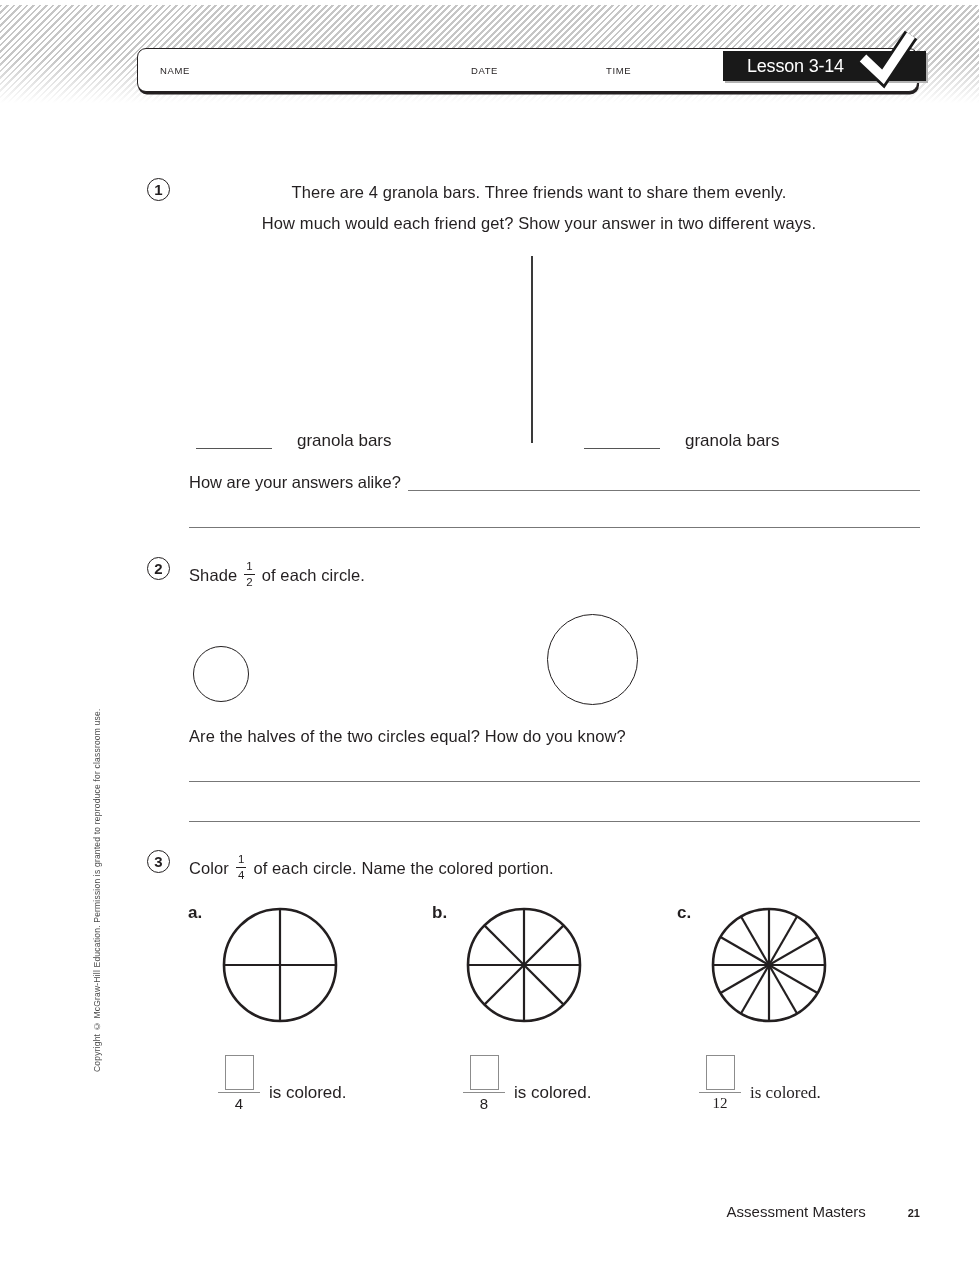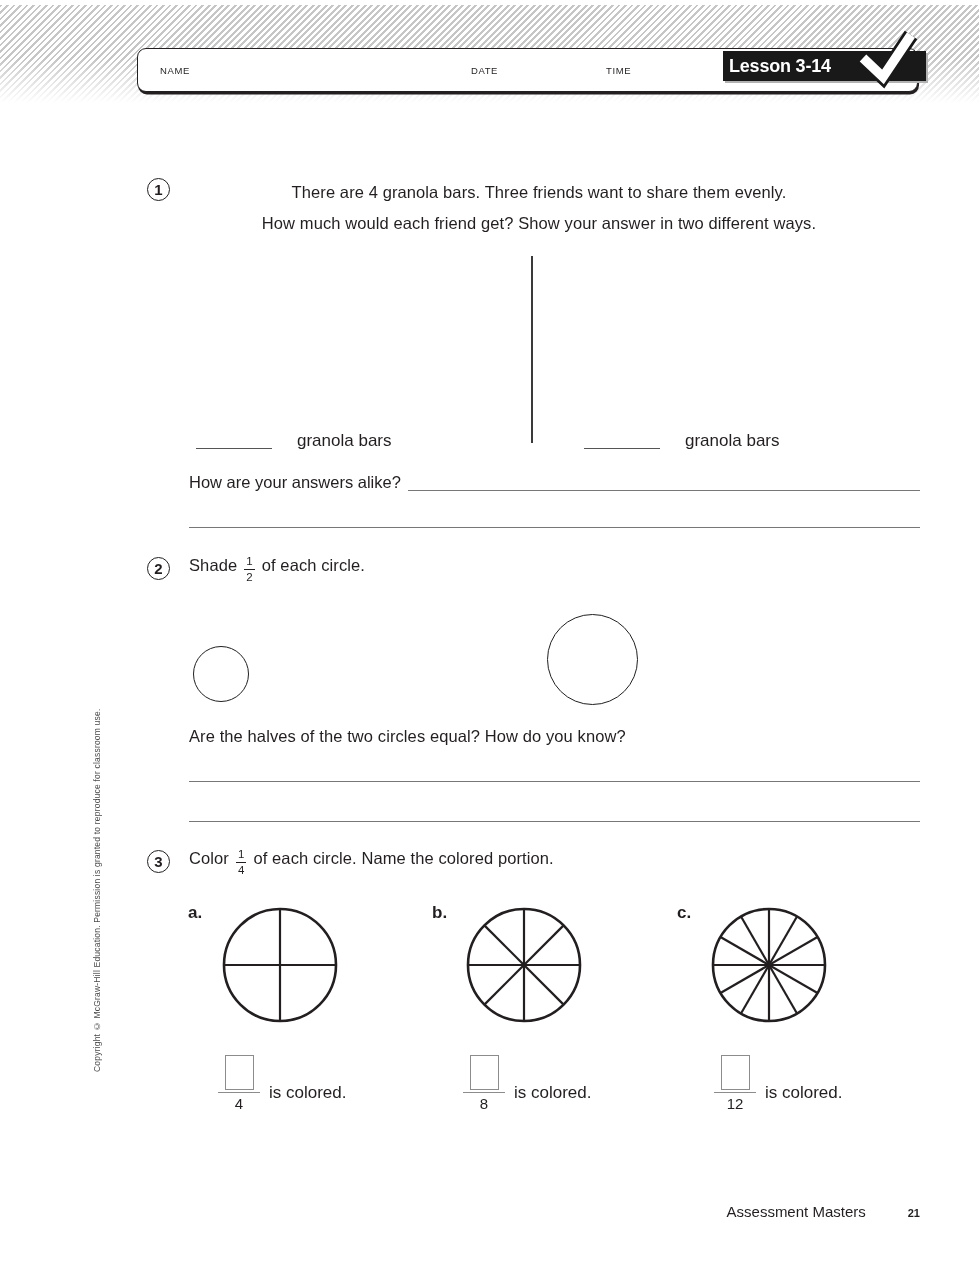--- a/index.html
+++ b/index.html
@@ -29,22 +29,22 @@
     position:absolute; top:0; height:44px; line-height:44px;
     font-size:9.5px; letter-spacing:.6px; color:#231f20;
   }
   .fl-name { left:22px; } .fl-date { left:333px; } .fl-time { left:468px; }
 
   .badge {
     position:absolute; left:585px; top:2px; width:203px; height:30px;
     background:#191919; box-shadow:2px 2px 0 #b2b2b2;
   }
   .badge-text {
-    display:block; padding-left:6px; line-height:30px;
-    font-size:18px; font-weight:bold; letter-spacing:-.2px; color:#ffffff;
+    display:block; padding-left:24px; line-height:30px;
+    font-size:18px; font-weight:normal; letter-spacing:-.2px; color:#ffffff;
     white-space:nowrap;
   }
   .checkmark { position:absolute; left:703px; top:-21px; width:86px; height:72px; }
 
   
   .copyright {
     position:absolute; left:92px; top:690px; height:382px; width:14px;
     writing-mode:vertical-rl; transform:rotate(180deg);
     font-size:8.5px; color:#4a4a4a; white-space:nowrap; letter-spacing:.2px;
   }
@@ -75,42 +75,42 @@
   .blank { width:76px; height:15px; border-bottom:1.6px solid #555555; }
   .answer-label { font-size:17px; line-height:16px; white-space:nowrap; }
 
   .followup-row { left:44px; top:470px; width:731px; display:flex;text-align:center; }
   .followup-row .ftext { font-size:16.5px; line-height:24px; white-space:nowrap; }
   .fill-line { flex:1; border-bottom:1.3px solid #777777; height:21px; margin-left:7px; }
 
   .rule { left:44px; width:731px; height:0; border-top:1.3px solid #777777; }
   .r1 { top:527px; } .r2 { top:781px; } .r3 { top:821px; }
 
-  .prompt-row { left:44px; display:flex; align-items:flex-start; gap:7px; height:38px;
+  .prompt-row { left:44px; display:flex; align-items:center; gap:7px; height:38px;
                 font-size:16.5px; letter-spacing:.1px; }
   .pr2 { top:556px; } .pr3 { top:849px; }
 
   .frac { display:inline-flex; flex-direction:column; align-items:center;
           font-size:11.5px; line-height:1; font-weight:normal; }
   .frac .fnum { padding:0 2px 1.5px 2px; }
   .frac .fden { padding:2px 2px 0 2px; border-top:1.2px solid #231f20; }
 
   .circle-plain { border:1.6px solid #231f20; border-radius:50%; background:#fff; }
   .c-small { left:48px;  top:646px; width:56px; height:56px; }
   .c-large { left:402px; top:614px; width:91px; height:91px; }
 
   .q2-followup { left:44px; top:727px; font-size:16.5px; letter-spacing:.1px; }
 
   .part-label { font-size:17px; font-weight:bold; }
   .pl-a { left:43px;  top:903px; } .pl-b { left:287px; top:903px; } .pl-c { left:532px; top:903px; }
   .part-circle { width:118px; height:118px; top:906px; }
   .pc-a { left:76px; } .pc-b { left:320px; } .pc-c { left:565px; }
 
   .colored-row { display:flex; align-items:flex-start; gap:9px; top:1055px; }
-  .cr-a { left:73px; } .cr-b { left:318px; } .cr-c { left:569px; }
+  .cr-a { left:73px; } .cr-b { left:318px; } .cr-c { left:554px;font-family:Liberation Serif, serif; }
   .frac-answer { display:flex; flex-direction:column; align-items:center; width:42px; }
   .abox { width:29px; height:35px; border:1.5px solid #8c8c8c; background:#fff; }
   .fbar { width:42px; border-top:1.5px solid #8c8c8c; margin-top:2px; }
   .denom { font-size:15px; margin-top:2px; }
   .colored-text { font-size:17px; padding-top:28px; white-space:nowrap; }
 
   .footer { left:0; top:1202px; width:775px; text-align:right;
             font-size:15px; line-height:20px; }
   .page-num { font-size:11px; font-weight:bold; margin-left:42px; }
 </style>

